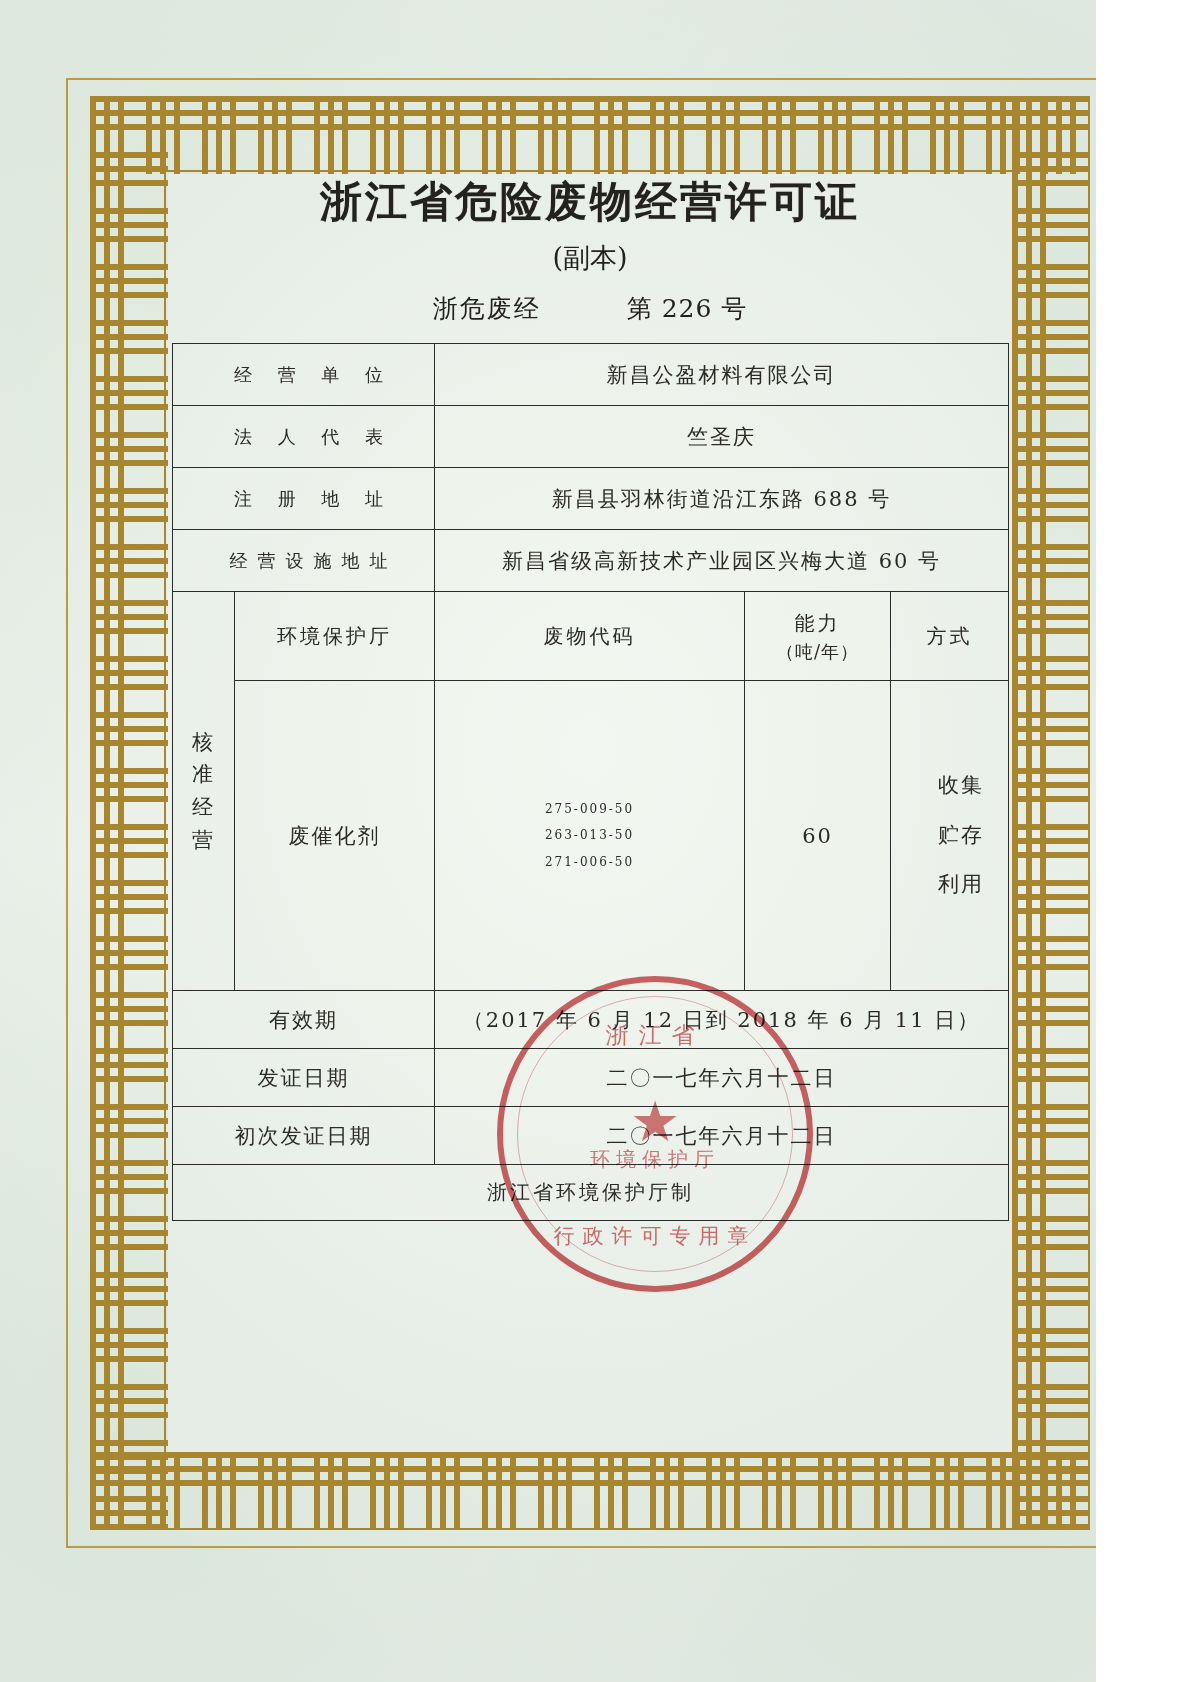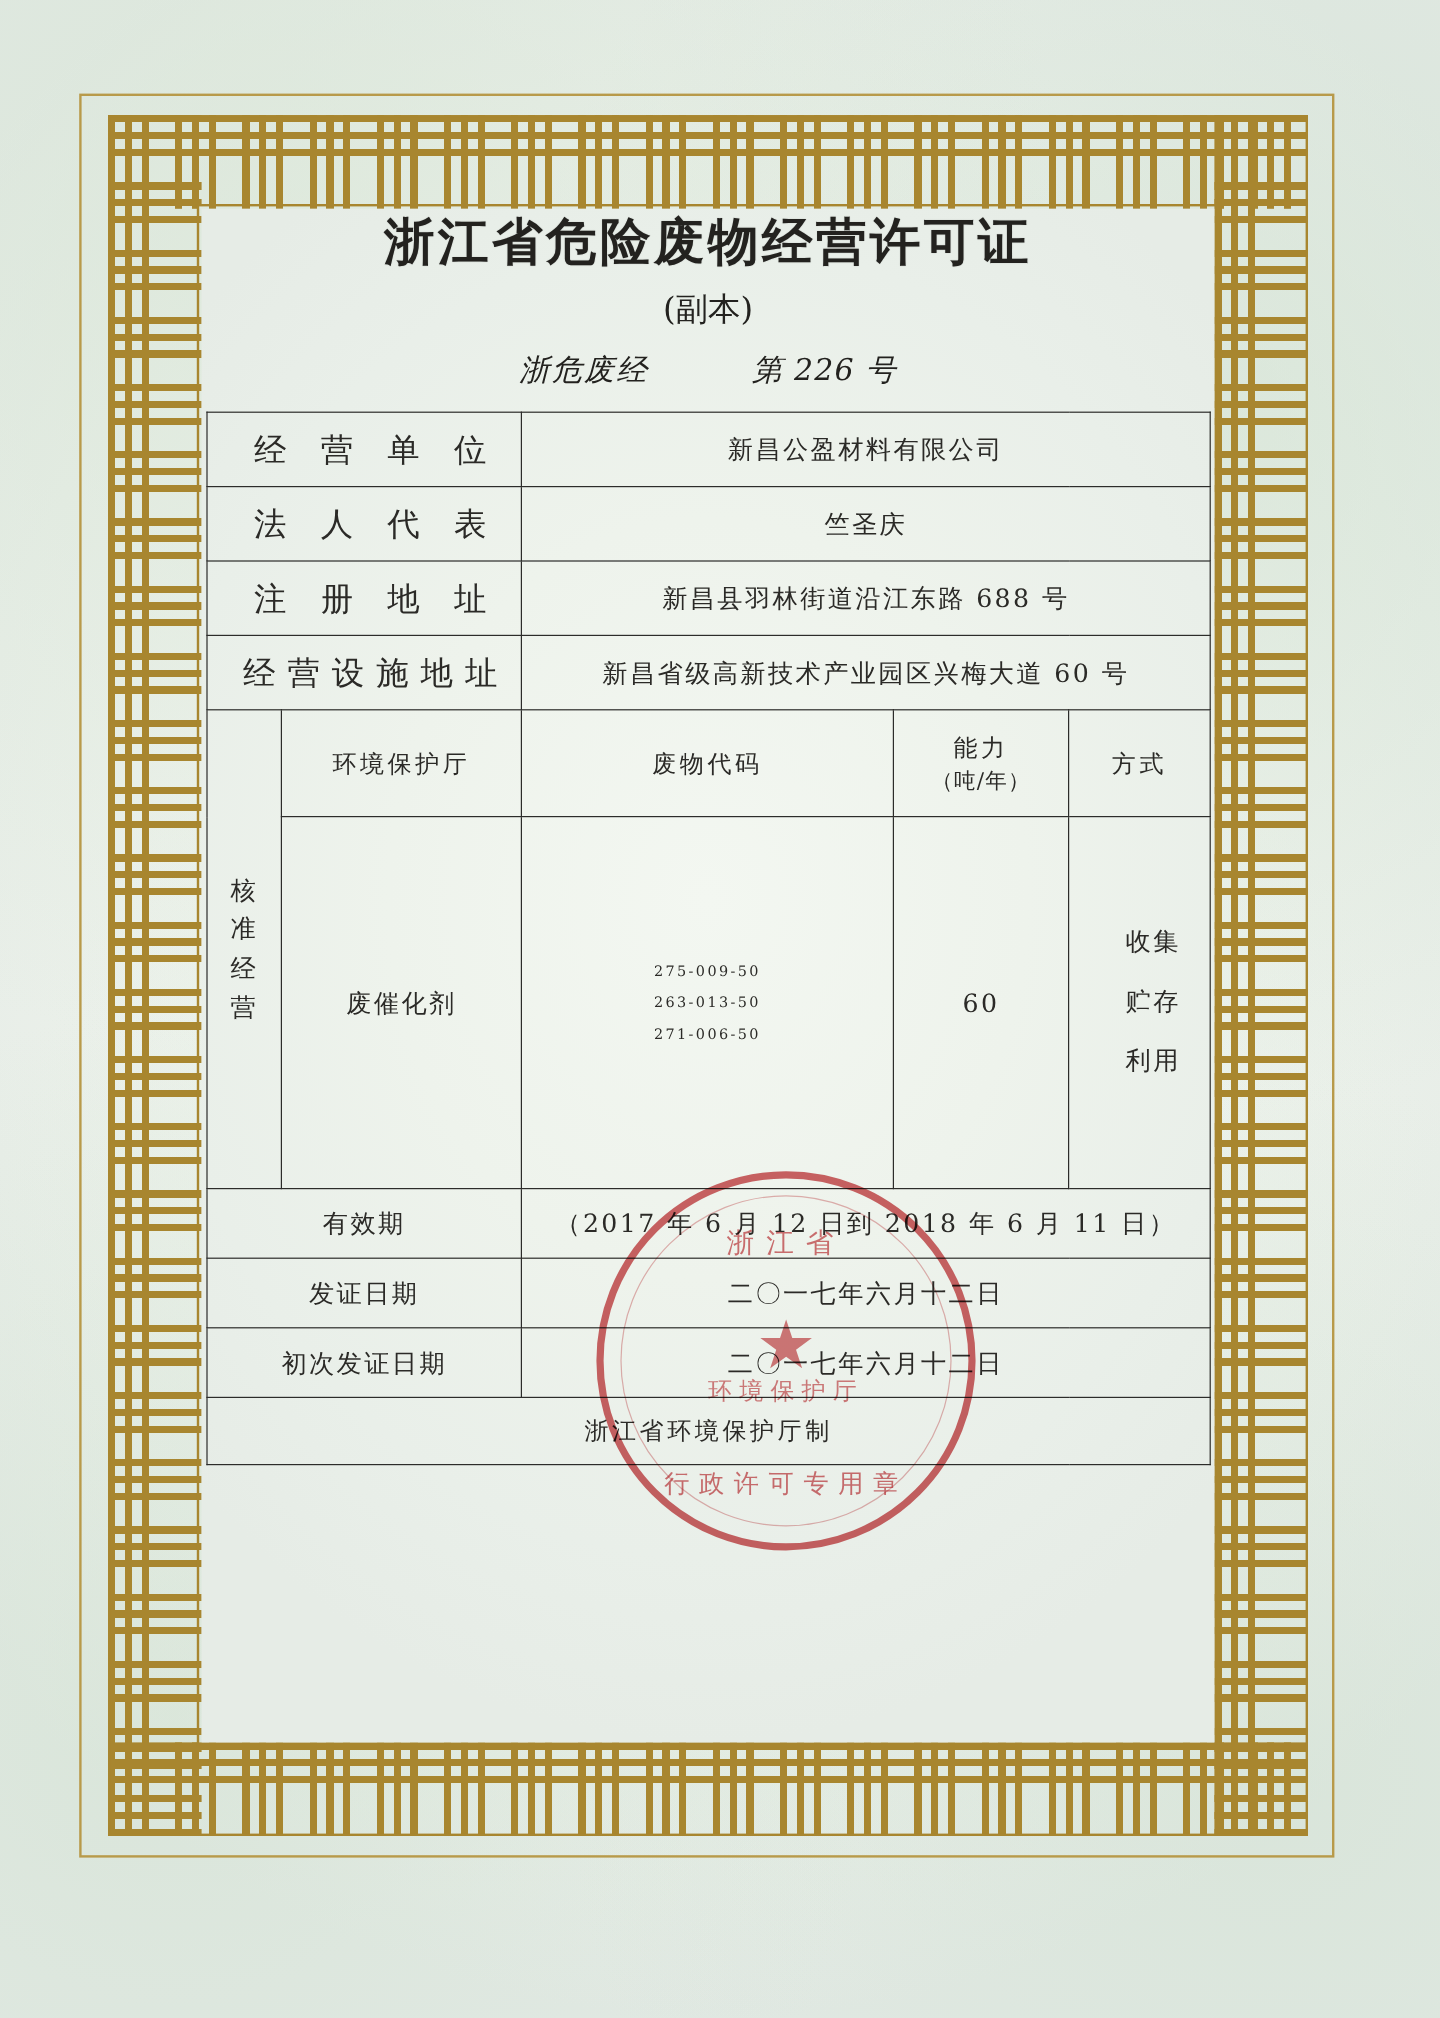--- a/index.html
+++ b/index.html
@@ -10,21 +10,21 @@
   body {
     width: 1200px;
     height: 1682px;
     font-family: "Liberation Serif", serif;
     overflow: hidden;
   }
 
   
   .page {
     position: relative;
-    width: 1200px;
+    width: 1096px;
     height: 1682px;
     background:
       radial-gradient(ellipse 70% 55% at 50% 45%, #f3f7f1 0%, #eef3ec 45%, #e8eee8 75%, #e2e9e4 100%);
     overflow: hidden;
   }
   
   .paper-tint {
     position: absolute;
     inset: 0;
     background:
@@ -160,21 +160,20 @@
   }
   .certno-row {
     display: flex;
     justify-content: center;
     align-items: baseline;
     gap: 86px;
     margin-top: 16px;
     font-size: 25px;
     color: #23221f;
     font-family: "DejaVu Serif", serif;
-    font-style: italic;
   }
   .certno-label { letter-spacing: 2px; }
   .certno-value { letter-spacing: 1px; }
 
   
   table.cert {
     margin-top: 18px;
     width: 836px;
     border-collapse: collapse;
     table-layout: fixed;
@@ -182,21 +181,21 @@
   }
   table.cert td {
     border: 1.5px solid #2c2c2a;
     color: #2b2a27;
     font-family: "DejaVu Serif", serif;
     text-align: center;
     vertical-align: middle;
     background: transparent;
   }
   .lbl {
-    font-size: 27px;
+    font-size: 18px;
     letter-spacing: 10px;
     padding: 0 4px 0 14px;
     text-indent: 10px;
   }
   .val {
     font-size: 21px;
     letter-spacing: 2px;
   }
   .row-h { height: 62px; }
 

